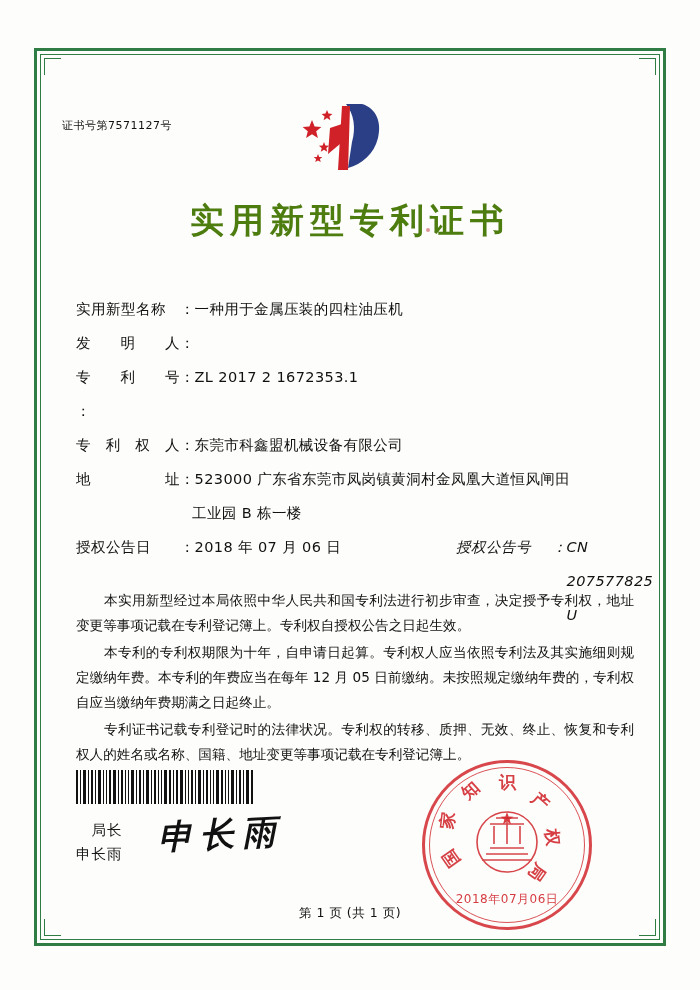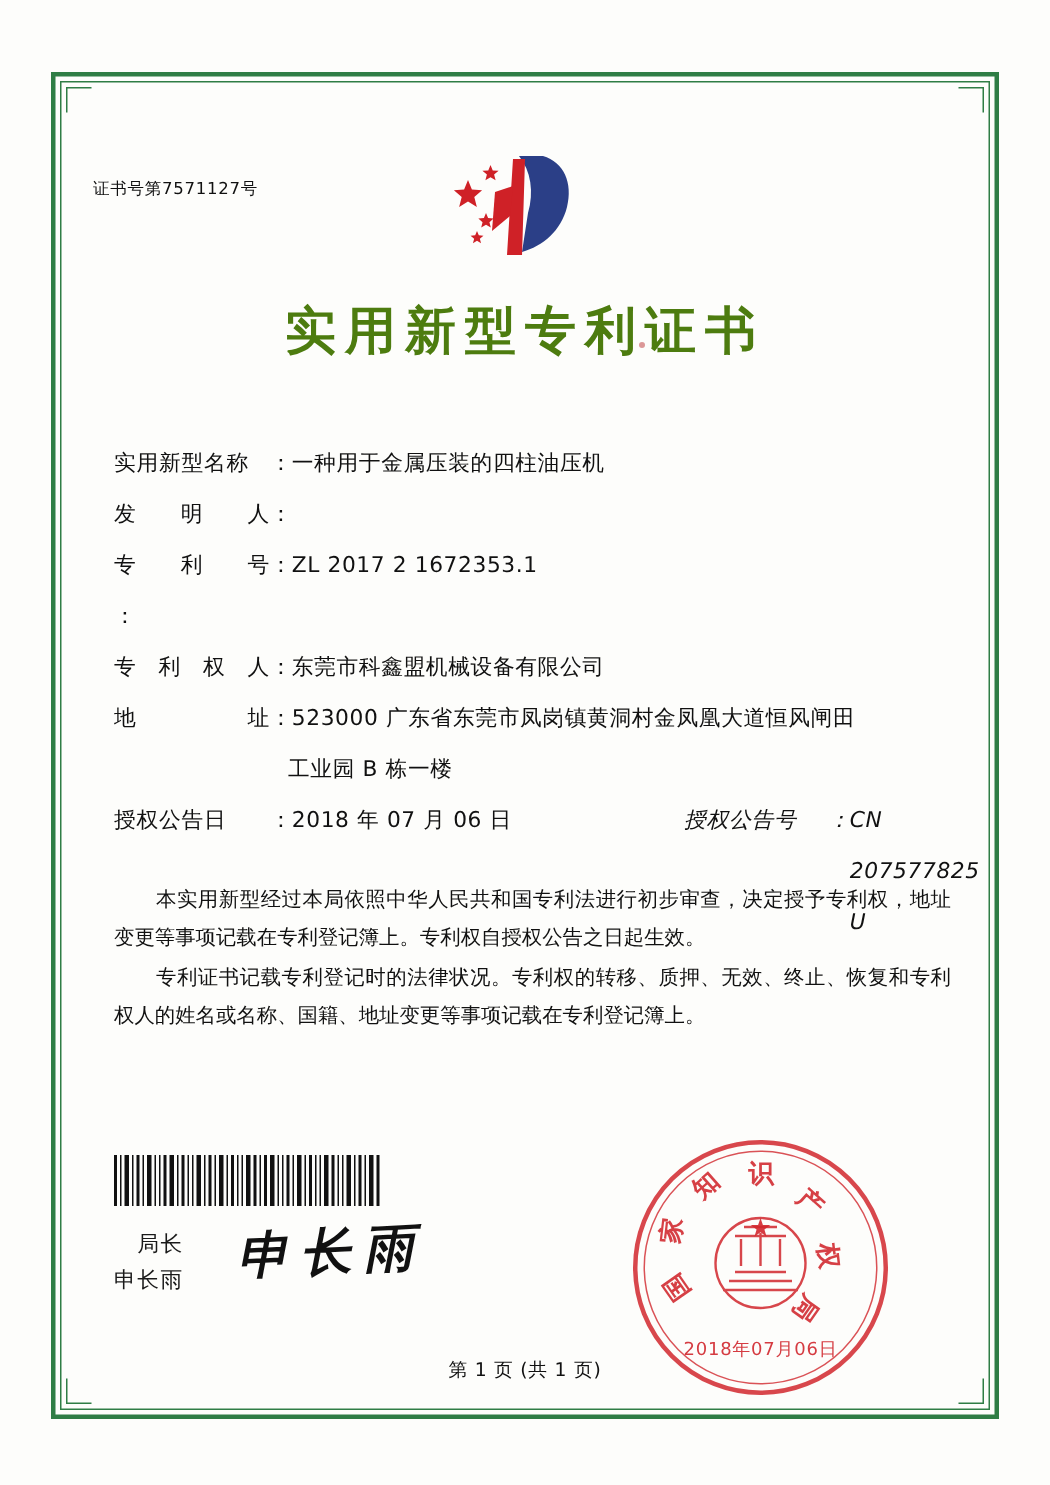--- a/index.html
+++ b/index.html
@@ -395,20 +395,21 @@
           <div class="field-label">授权公告号</div>
           <div class="field-colon">：</div>
           <div class="field-value">CN 207577825 U</div>
         </div>
       </div>
 
     </div>
 
     <div class="paras">
       <p>本实用新型经过本局依照中华人民共和国专利法进行初步审查，决定授予专利权，地址变更等事项记载在专利登记簿上。专利权自授权公告之日起生效。</p>
+      <p>本专利的专利权期限为十年，自申请日起算。专利权人应当依照专利法及其实施细则规定缴纳年费。本专利的年费应当在每年 12 月 05 日前缴纳。未按照规定缴纳年费的，专利权自应当缴纳年费期满之日起终止。</p>
       <p>专利证书记载专利登记时的法律状况。专利权的转移、质押、无效、终止、恢复和专利权人的姓名或名称、国籍、地址变更等事项记载在专利登记簿上。</p>
     </div>
 
     <div class="barcode">
       <i style="left:0px;width:2px"></i>
         <i style="left:4px;width:1px"></i>
         <i style="left:7px;width:3px"></i>
       <i style="left:12px;width:1px"></i>
         <i style="left:15px;width:2px"></i>
         <i style="left:19px;width:1px"></i>

